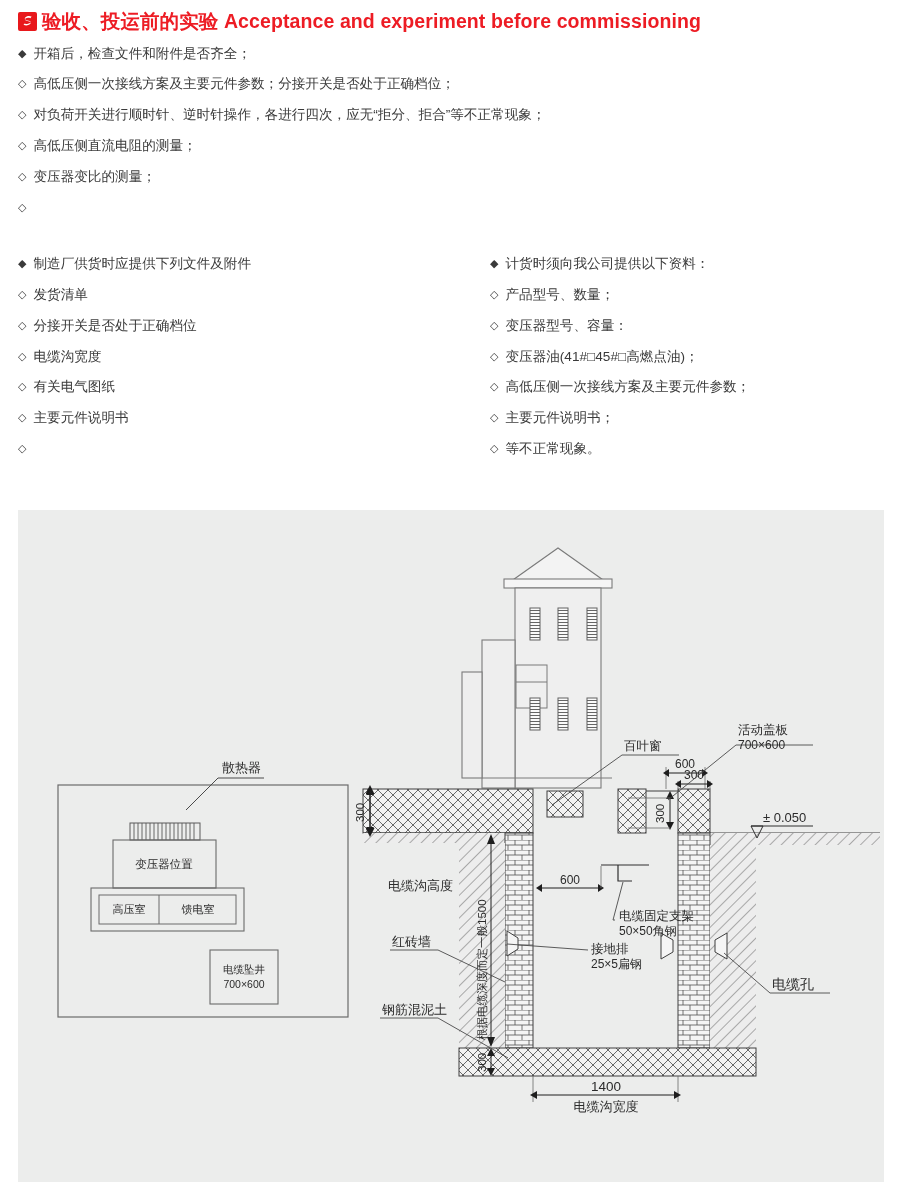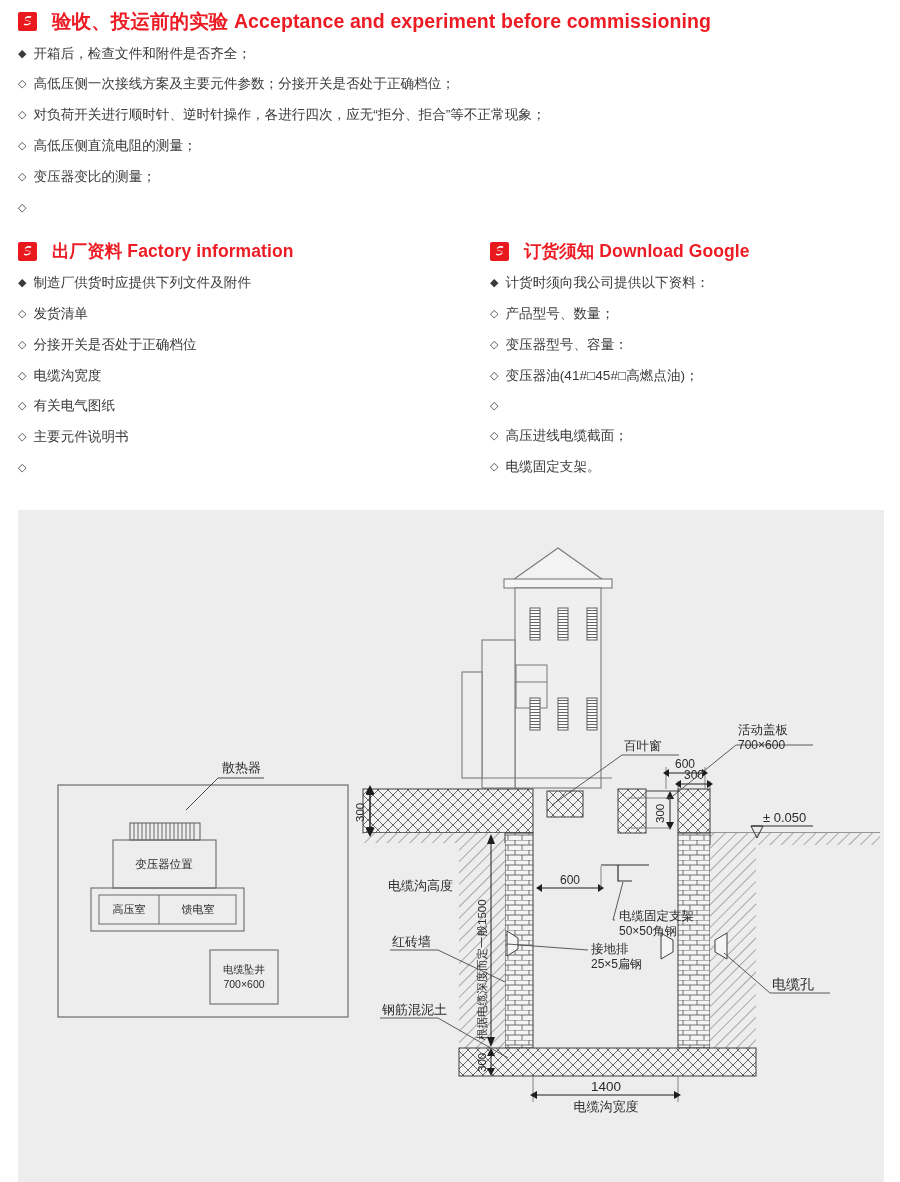--- a/index.html
+++ b/index.html
@@ -5,21 +5,21 @@
   html,body{margin:0;padding:0;}
   body{
     width:900px;height:1182px;
     background:#ffffff;
     font-family:"Liberation Sans","DejaVu Sans",sans-serif;
     color:#333;
     position:relative;
     overflow:hidden;
   }
   
-  .sec-head{display:flex;align-items:center;gap:15px;}
+  .sec-head{display:flex;align-items:center;gap:5px;}
   .sec-mark{
     width:19px;height:19px;flex:0 0 19px;
     background:#e8181c;border-radius:2px;position:relative;
   }
   .sec-mark svg{display:block;}
   .sec-title{
     color:#ed1c24;font-size:19.5px;font-weight:bold;
     letter-spacing:.1px;white-space:nowrap;line-height:1;
   }
   .sec-title.sub{font-size:17.5px;}
@@ -80,28 +80,20 @@
       </div>
     <div class="bl">
         <span class="bu">◇</span>
       </div>
   </div>
 </div>
 
 <div id="twocol">
 
   <div id="colA">
-    <div class="sec-head">
-      <span class="sec-mark">
-        <svg width="19" height="19" viewBox="0 0 19 19">
-          <path d="M13.6 4.6c-2.1-.9-4.6-.6-6.1.7-1.1 1 -.9 2.3 .6 2.7l3.5 1c1.3 .4 1.4 1.3 .4 2.1-1.3 1-3.6 1.1-5.3 .3l-1.2 1.4c2.1 1 4.8 .8 6.4-.5 1.2-1 1-2.4-.6-2.8l-3.4-1c-1.2-.35-1.3-1.2-.4-1.95 1.2-1 3.3-1.1 4.9-.4z" fill="#fff"></path>
-        </svg>
-      </span>
-      <span class="sec-title sub">出厂资料 Factory information</span>
-    </div>
     <div class="bullets">
       <div class="bl">
           <span class="bu">◆</span>
           <span>制造厂供货时应提供下列文件及附件</span>
         </div>
       <div class="bl">
           <span class="bu">◇</span>
           <span>发货清单</span>
         </div>
       <div class="bl">
@@ -120,55 +112,48 @@
           <span class="bu">◇</span>
           <span>主要元件说明书</span>
         </div>
       <div class="bl">
           <span class="bu">◇</span>
         </div>
     </div>
   </div>
 
   <div id="colB">
-    <div class="sec-head">
-      <span class="sec-mark">
-        <svg width="19" height="19" viewBox="0 0 19 19">
-          <path d="M13.6 4.6c-2.1-.9-4.6-.6-6.1.7-1.1 1 -.9 2.3 .6 2.7l3.5 1c1.3 .4 1.4 1.3 .4 2.1-1.3 1-3.6 1.1-5.3 .3l-1.2 1.4c2.1 1 4.8 .8 6.4-.5 1.2-1 1-2.4-.6-2.8l-3.4-1c-1.2-.35-1.3-1.2-.4-1.95 1.2-1 3.3-1.1 4.9-.4z" fill="#fff"></path>
-        </svg>
-      </span>
-      <span class="sec-title sub">订货须知 Download Google</span>
-    </div>
     <div class="bullets">
       <div class="bl">
           <span class="bu">◆</span>
           <span>计货时须向我公司提供以下资料：</span>
         </div>
       <div class="bl">
           <span class="bu">◇</span>
           <span>产品型号、数量；</span>
         </div>
       <div class="bl">
           <span class="bu">◇</span>
           <span>变压器型号、容量：</span>
         </div>
       <div class="bl">
           <span class="bu">◇</span>
           <span>变压器油(41#□45#□高燃点油)；</span>
         </div>
       <div class="bl">
           <span class="bu">◇</span>
-        </div>
-      <div class="bl">
-          <span class="bu">◇</span>
-          <span>高压进线电缆截面；</span>
-        </div>
-      <div class="bl">
-          <span class="bu">◇</span>
-          <span>电缆固定支架。</span>
+          <span>高低压侧一次接线方案及主要元件参数；</span>
+        </div>
+      <div class="bl">
+          <span class="bu">◇</span>
+          <span>主要元件说明书；</span>
+        </div>
+      <div class="bl">
+          <span class="bu">◇</span>
+          <span>等不正常现象。</span>
         </div>
     </div>
   </div>
 
 </div>
 
 <div id="panel">
 <svg width="866" height="672" viewBox="0 0 866 672">
   <defs>
     <pattern id="xhatch" width="10" height="10" patternUnits="userSpaceOnUse">

